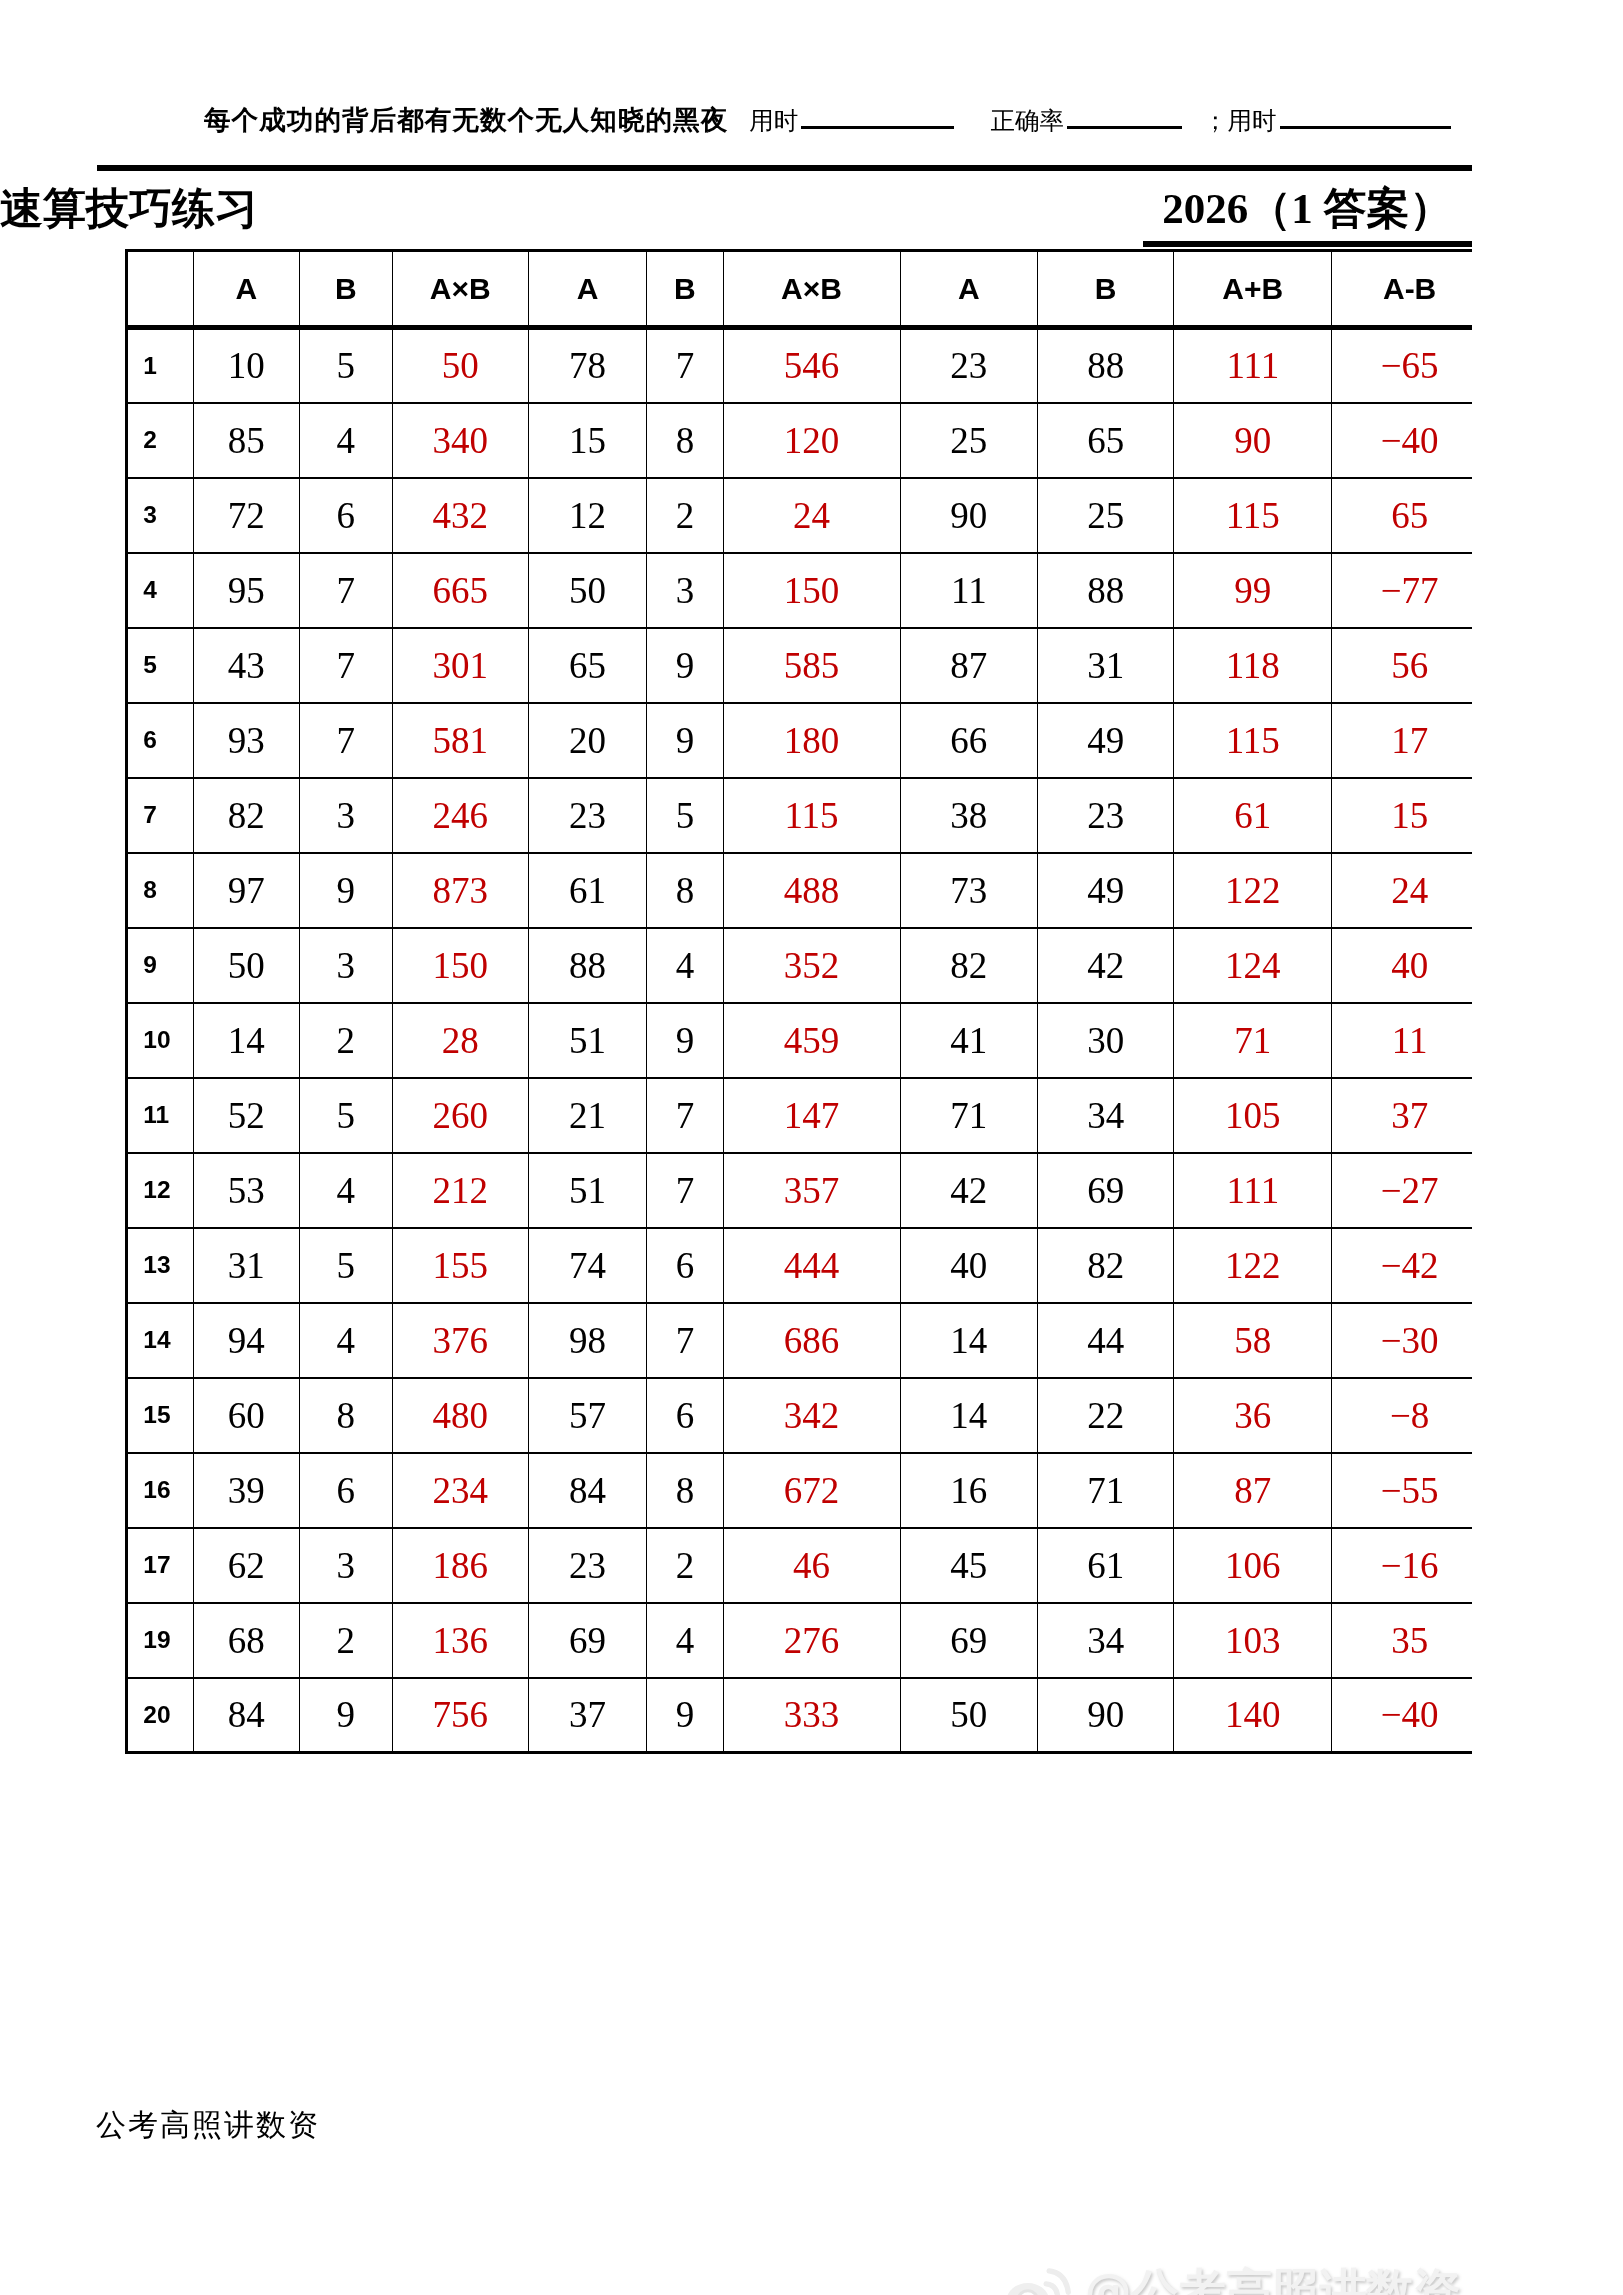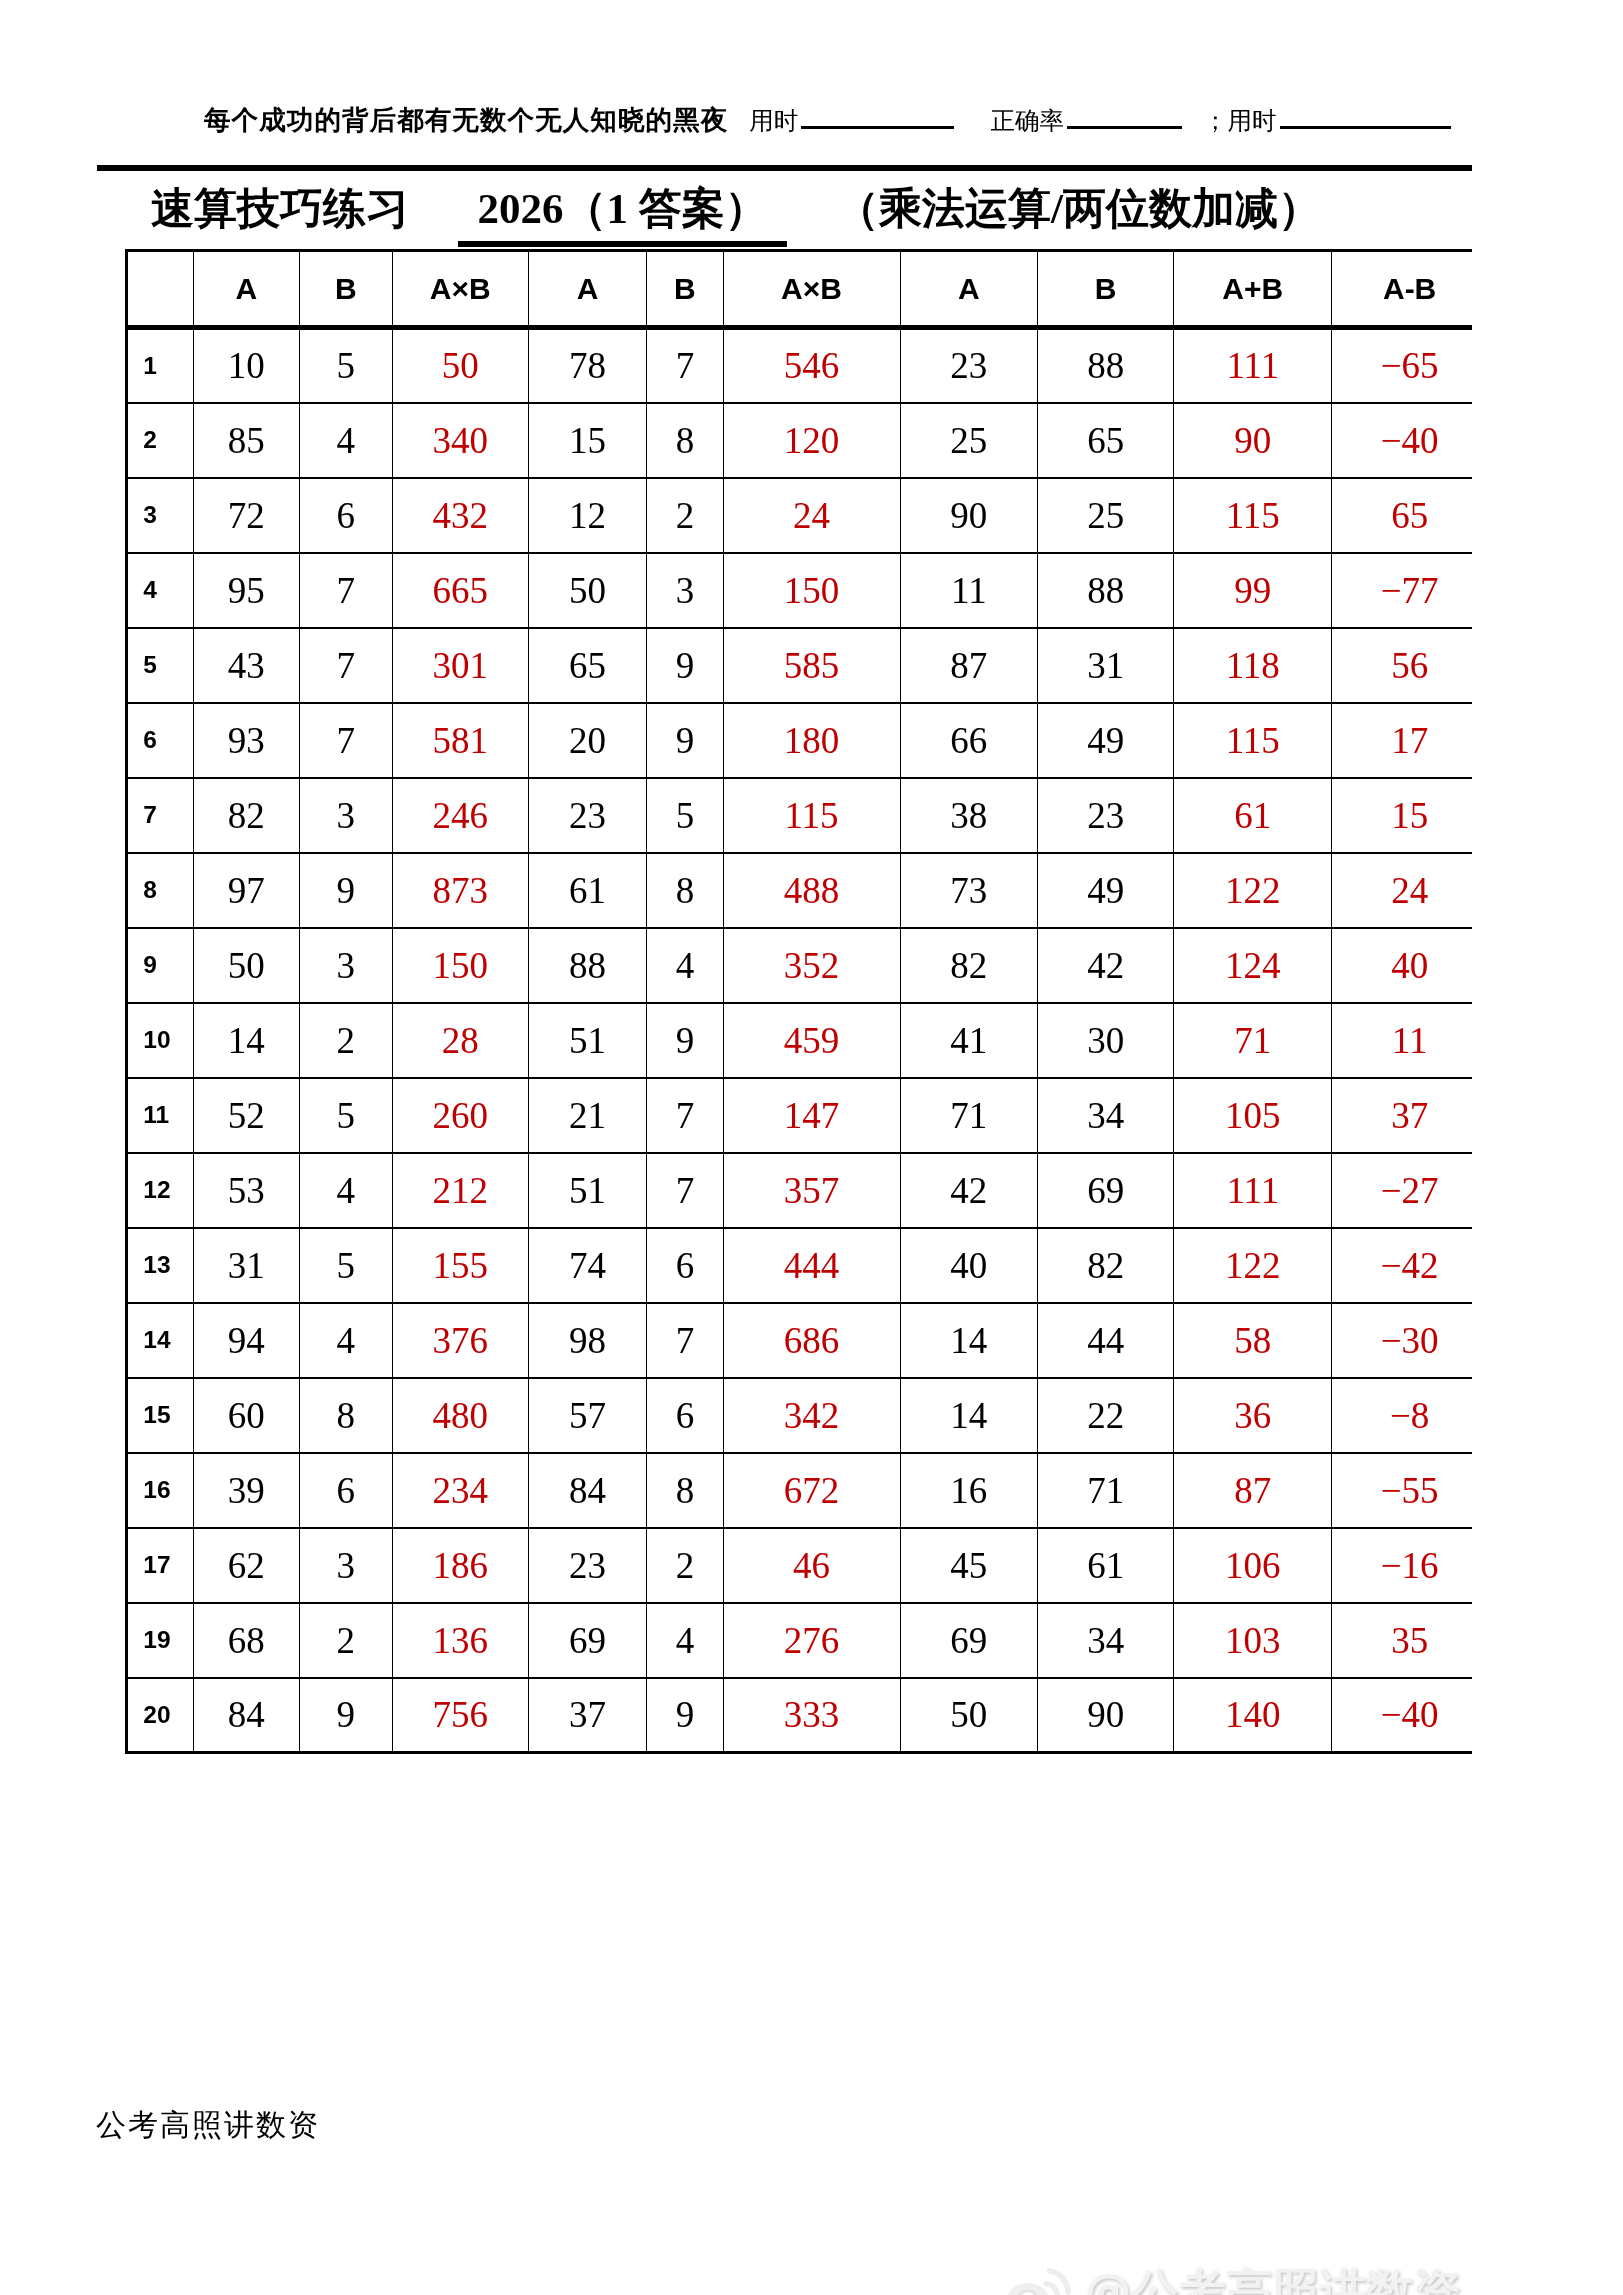--- a/index.html
+++ b/index.html
@@ -20,21 +20,21 @@
   .hfield{margin-left:21px;font-size:24.5px;font-family:"Liberation Serif",serif;}
   .hfield .lbl{vertical-align:baseline;}
   .blank{display:inline-block;height:25.6px;border-bottom:3.1px solid #000;margin-left:3.1px;}
   .b1{width:153px;} .b2{width:115px;} .b3{width:171px;} .b4{width:100px;}
   .hfield:nth-child(3){margin-left:36px;}
   .hfield:nth-child(5){margin-left:38px;}
   .rule{position:absolute;top:165px;left:97px;width:1429px;height:5.6px;background:#000;}
   
   .title{
     position:absolute;top:180px;left:0;width:100%;
-    display:flex;justify-content:center;align-items:baseline;gap:49px;
+    display:flex;justify-content:space-between;align-items:baseline;gap:49px;
     font-weight:bold;font-size:43px;white-space:nowrap;
     font-family:"Liberation Serif",serif;
   }
   .t-edition{border-bottom:6.6px solid #000;padding:0 19.4px 3.1px 19.4px;}
   
   table.grid{
     position:absolute;top:249px;left:125px;width:1365px;
     border-collapse:collapse;table-layout:fixed;
   }
   table.grid col.c0{width:4.9%;} table.grid col.c1{width:7.8%;}
@@ -93,21 +93,20 @@
     <span class="hfield"><span class="lbl">正确率</span><span class="blank b2"></span></span>
     <span class="hfield"><span class="lbl">；用时</span><span class="blank b3"></span></span>
     <span class="hfield"><span class="lbl">正确率</span><span class="blank b4"></span></span>
   </div>
 
   <div class="rule"></div>
 
   <div class="title">
     <span class="t-main">速算技巧练习</span>
     <span class="t-edition">2026（1 答案）</span>
-    <span class="t-cat">（乘法运算/两位数加减）</span>
   </div>
 
   <table class="grid">
     <colgroup>
       <col class="c0">
         <col class="c1">
         <col class="c2">
         <col class="c3">
         <col class="c4">
       <col class="c5">

